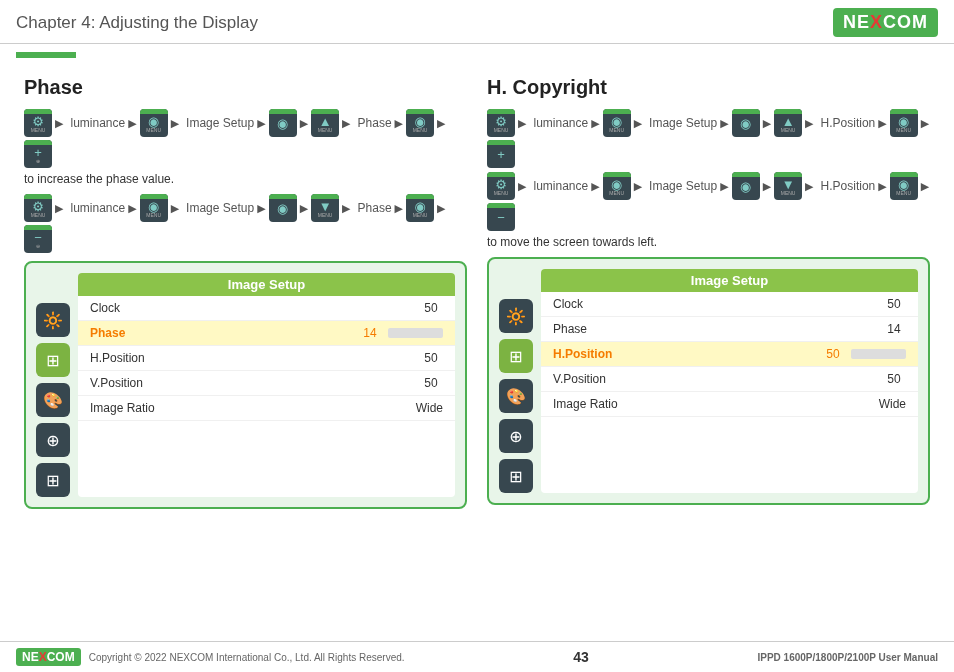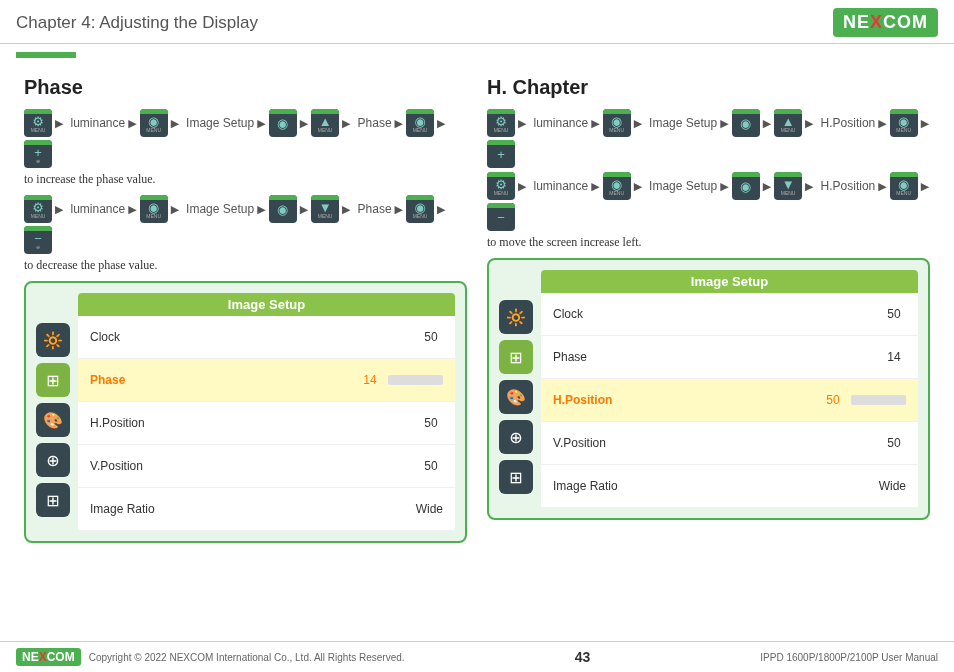--- a/index.html
+++ b/index.html
@@ -71,21 +71,20 @@
     }
     .seq-text {
       font-size: 12px;
       color: #555;
       margin-left: 4px;
     }
     .instruction-text {
       font-size: 12px;
       color: #333;
       margin: 4px 0 8px 0;
-      font-family: Liberation Serif, serif;
     }
 
     
     .osd-container {
       border: 2px solid #4caf50;
       border-radius: 8px;
       background: #e8f5e9;
       padding: 10px;
       display: flex;
       gap: 8px;
@@ -123,21 +122,21 @@
       color: #fff;
       text-align: center;
       font-weight: bold;
       font-size: 13px;
       padding: 4px 0;
     }
     .osd-menu-row {
       display: flex;
       justify-content: space-between;
       align-items: center;
-      padding: 14px 12px;
+      padding: 5px 12px;
       font-size: 12px;
       color: #333;
       border-bottom: 1px solid #f0f0f0;
     }
     .osd-menu-row.highlighted {
       background: #fff9c4;
       color: #f57c00;
     }
     .osd-menu-row.highlighted .row-label {
       color: #f57c00;
@@ -190,20 +189,21 @@
       color: #666;
     }
     .footer-page {
       font-size: 14px;
       font-weight: bold;
       color: #333;
     }
     .footer-model {
       font-size: 10px;
       color: #666;
+      font-weight: bold;
     }
 
     .seq-icon {
       display: inline-flex;
       flex-direction: column;
       align-items: center;
       justify-content: center;
       width: 28px;
       height: 28px;
       border-radius: 4px;
@@ -328,21 +328,20 @@
         <span class="icon-sym">◉</span>
         <span class="sub-text">MENU</span>
       </span>
       <span class="tri-right">▶</span>
       <span class="seq-icon">
         <span class="top-strip" style="background:#4caf50;"></span>
         <span class="icon-sym">−</span>
         <span class="sub-text">⊖</span>
       </span>
     </div>
-    <div class="instruction-text">to decrease the phase value.</div>
 
     <div class="osd-container">
       <div class="osd-icons-col">
         <div class="osd-icon" style="color:#aaa;">🔆</div>
         <div class="osd-icon active-icon" style="color:#fff;">⊞</div>
         <div class="osd-icon" style="color:#f44336;">🎨</div>
         <div class="osd-icon" style="color:#fff;">⊕</div>
         <div class="osd-icon" style="color:#fff;">⊞</div>
       </div>
       <div class="osd-menu">
@@ -378,21 +377,21 @@
           <span class="row-label">Image Ratio</span>
           <span class="row-value">
               <span>Wide</span>
             </span>
         </div>
       </div>
     </div>
   </div>
 
   <div class="section">
-    <div class="section-title">H. Chapter</div>
+    <div class="section-title">H. Copyright</div>
 
     <div class="menu-seq">
       <span class="seq-icon">
         <span class="top-strip" style="background:#4caf50;"></span>
         <span class="icon-sym">⚙</span>
         <span class="sub-text">MENU</span>
       </span>
       <span class="tri-right">▶</span>
       <span class="seq-text">luminance</span>
       <span class="tri-right">▶</span>
@@ -463,21 +462,21 @@
         <span class="top-strip" style="background:#4caf50;"></span>
         <span class="icon-sym">◉</span>
         <span class="sub-text">MENU</span>
       </span>
       <span class="tri-right">▶</span>
       <span class="seq-icon">
         <span class="top-strip" style="background:#4caf50;"></span>
         <span class="icon-sym">−</span>
       </span>
     </div>
-    <div class="instruction-text">to move the screen increase left.</div>
+    <div class="instruction-text">to move the screen towards left.</div>
 
     <div class="osd-container">
       <div class="osd-icons-col">
         <div class="osd-icon" style="color:#aaa;">🔆</div>
         <div class="osd-icon active-icon" style="color:#fff;">⊞</div>
         <div class="osd-icon" style="color:#f44336;">🎨</div>
         <div class="osd-icon" style="color:#fff;">⊕</div>
         <div class="osd-icon" style="color:#fff;">⊞</div>
       </div>
       <div class="osd-menu">

